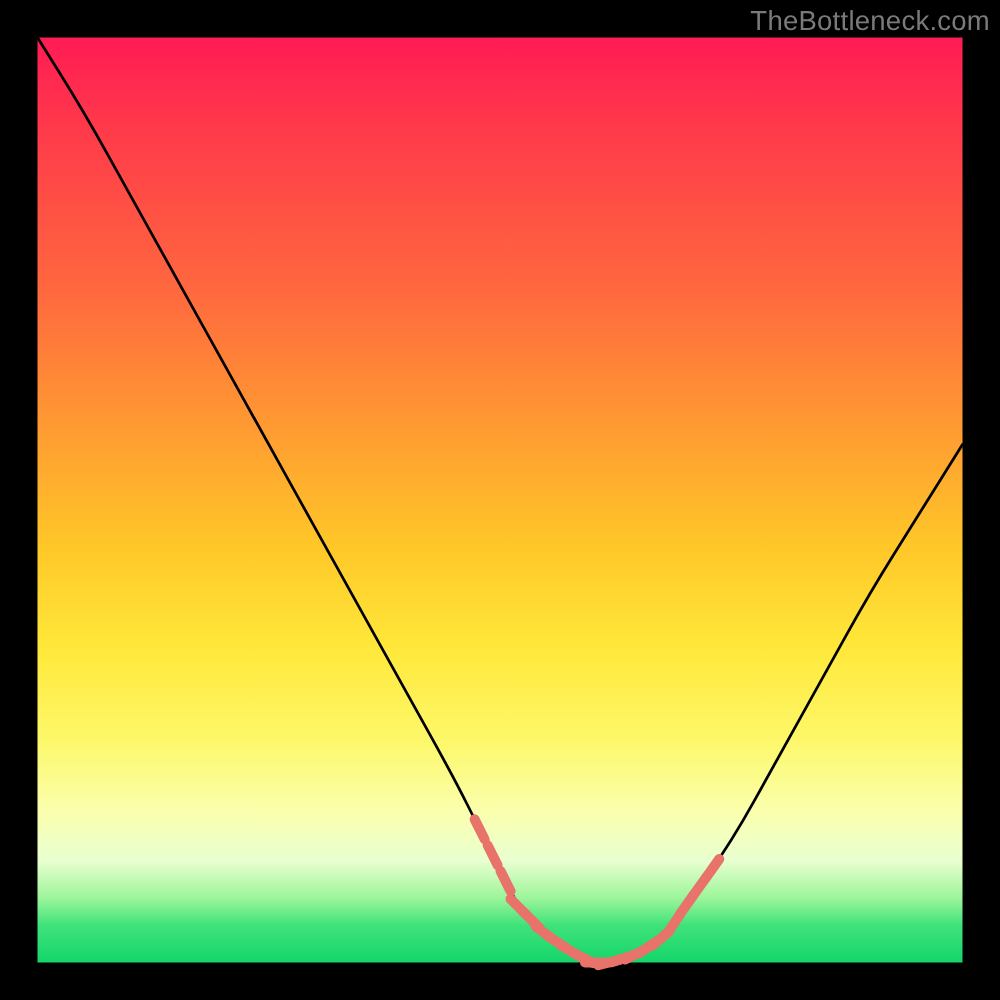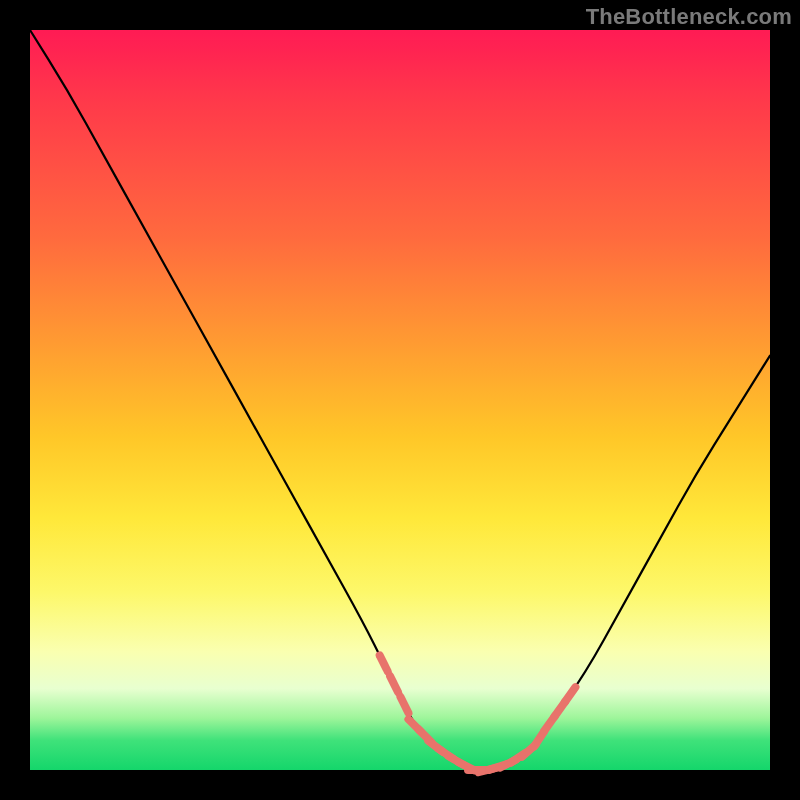--- a/index.html
+++ b/index.html
@@ -39,21 +39,21 @@
       #3fe27a 96%,
       #14d66b 100%
     );
   }
   .watermark {
     position: absolute;
     top: 4px;
     right: 8px;
     color: #7a7a7a;
     font-size: 22px;
-    font-weight: 700;
+    font-weight: 400;
     letter-spacing: 0.2px;
     user-select: none;
   }
   svg.curve {
     position: absolute;
     left: 0;
     top: 0;
     width: 740px;
     height: 740px;
     overflow: visible;

